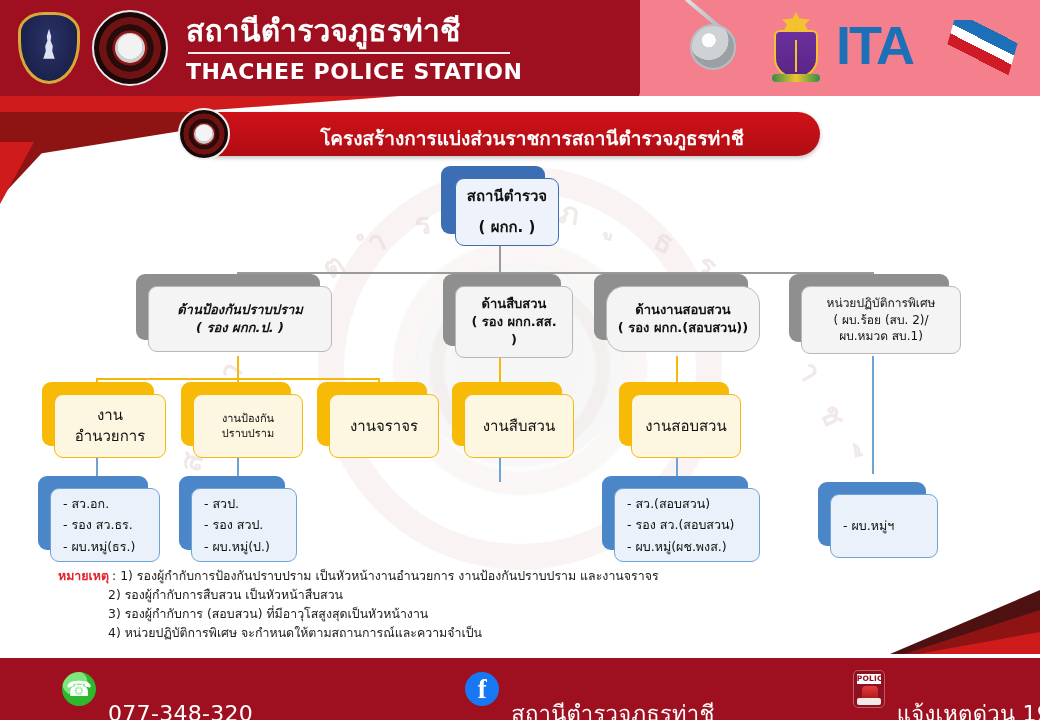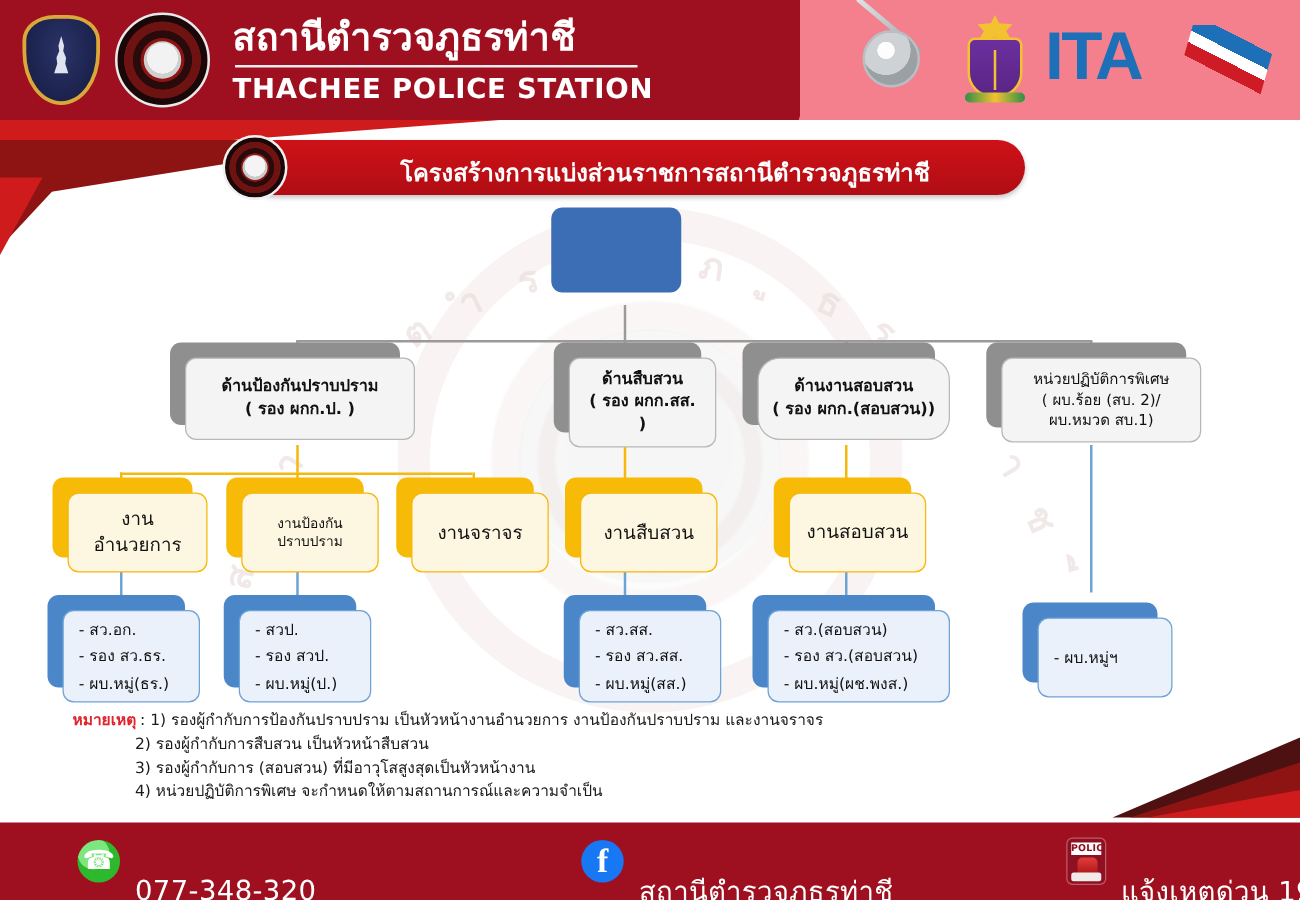--- a/index.html
+++ b/index.html
@@ -343,23 +343,27 @@
 
     <div class="ln-v c-blue" style="left:96px; top:300px; height:26px;"></div>
     <div class="ln-v c-blue" style="left:237px; top:300px; height:26px;"></div>
     <div class="ln-v c-blue" style="left:499px; top:300px; height:26px;"></div>
     <div class="ln-v c-blue" style="left:676px; top:300px; height:26px;"></div>
 
     <div class="ln-v c-blue" style="left:872px; top:200px; height:118px;"></div>
 
     <div class="node n-top" style="left:441px; top:10px; width:118px; height:80px;">
       <div class="shadow" style="width:104px; height:68px;"></div>
-    </div>
-
-    <div class="node n-gray" style="left:136px; top:118px; width:196px; height:78px;">
+      <div class="body" style="left:14px; top:12px; width:104px; height:68px;">
+        <div class="ln">สถานีตำรวจ</div>
+        <div class="ln" style="margin-top:10px;">( ผกก. )</div>
+      </div>
+    </div>
+
+    <div class="node n-gray" style="left:136px; top:118px; width:196px; height:78px;font-style:italic;">
       <div class="shadow" style="width:184px; height:66px;"></div>
       <div class="body" style="left:12px; top:12px; width:184px; height:66px;">
         <div class="ln">ด้านป้องกันปราบปราม</div>
         <div class="ln">( รอง ผกก.ป. )</div>
       </div>
     </div>
 
     <div class="node n-gray" style="left:443px; top:118px; width:104px; height:84px;">
       <div class="shadow" style="width:118px; height:72px;"></div>
       <div class="body" style="left:12px; top:12px; width:118px; height:72px;">
@@ -434,28 +438,20 @@
 
     <div class="node n-list" style="left:179px; top:320px; width:118px; height:86px;">
       <div class="shadow" style="width:106px; height:74px;"></div>
       <div class="body" style="left:12px; top:12px; width:106px; height:74px;">
         <div class="ln">- สวป.</div>
         <div class="ln">- รอง สวป.</div>
         <div class="ln">- ผบ.หมู่(ป.)</div>
       </div>
     </div>
 
-    <div class="node n-list" style="left:451px; top:320px; width:126px; height:86px;">
-      <div class="shadow" style="width:114px; height:74px;"></div>
-      <div class="body" style="left:12px; top:12px; width:114px; height:74px;">
-        <div class="ln">- สว.สส.</div>
-        <div class="ln">- รอง สว.สส.</div>
-        <div class="ln">- ผบ.หมู่(สส.)</div>
-      </div>
-    </div>
 
     <div class="node n-list" style="left:602px; top:320px; width:158px; height:86px;">
       <div class="shadow" style="width:146px; height:74px;"></div>
       <div class="body" style="left:12px; top:12px; width:146px; height:74px;">
         <div class="ln">- สว.(สอบสวน)</div>
         <div class="ln">- รอง สว.(สอบสวน)</div>
         <div class="ln">- ผบ.หมู่(ผช.พงส.)</div>
       </div>
     </div>
 

